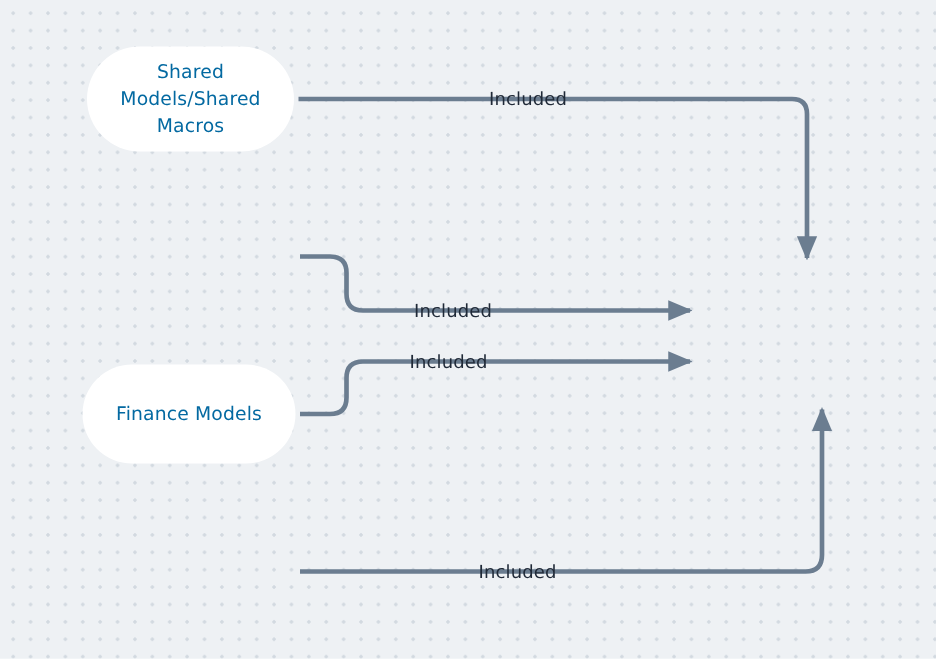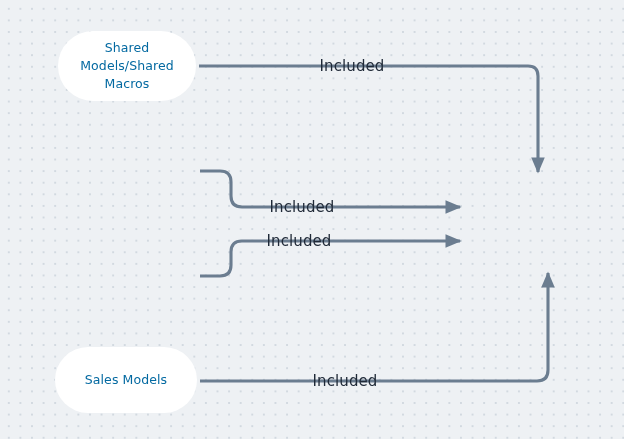--- a/index.html
+++ b/index.html
@@ -45,21 +45,21 @@
     box-sizing: border-box;
     padding: 4px 12px;
   }
   .node-label {
     display: block;
     white-space: pre-line;
   }
   .edge-label {
     position: absolute;
     color: #1f2937;
-    font-size: 15px;
+    font-size: 12px;
     line-height: 1;
     letter-spacing: 0.1px;
     white-space: nowrap;
     transform: translate(-50%, -50%);
     background: transparent;
     padding: 0 2px;
   }
 </style>
 </head>
 <body>
@@ -84,24 +84,24 @@
     </g>
   </svg>
 
   <div class="node" style="left:58px; top:31px; width:138px; height:70px;">
     <span class="node-label">Shared
 Models/Shared
 Macros</span>
   </div>
 
 
+  <div class="node" style="left:55px; top:243px; width:142px; height:66px;">
+    <span class="node-label">Finance Models</span>
+  </div>
 
-  <div class="node" style="left:55px; top:347px; width:142px; height:66px;">
-    <span class="node-label">Sales Models</span>
-  </div>
 
 
   <div class="edge-label" style="left:352px; top:66px;">Included</div>
 
   <div class="edge-label" style="left:302px; top:207px;">Included</div>
 
   <div class="edge-label" style="left:299px; top:241px;">Included</div>
 
   <div class="edge-label" style="left:345px; top:381px;">Included</div>
 

